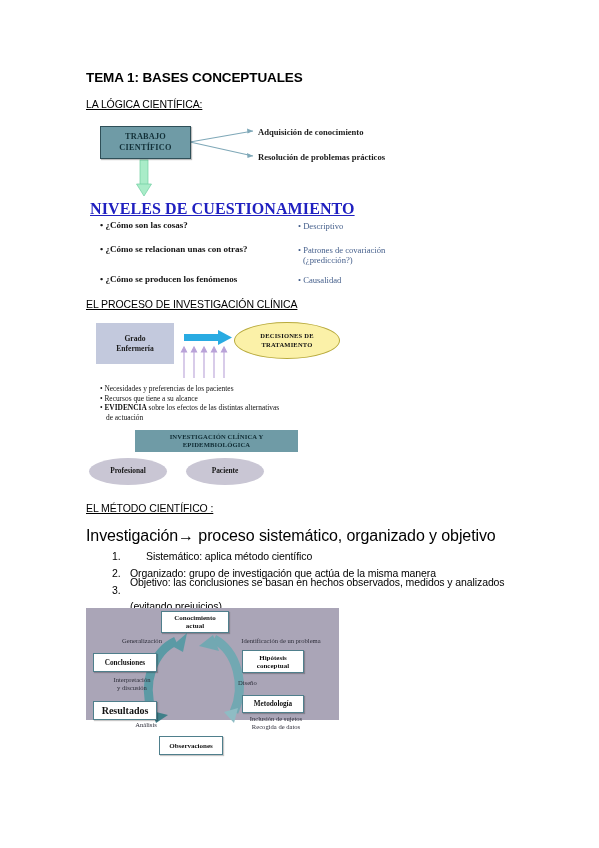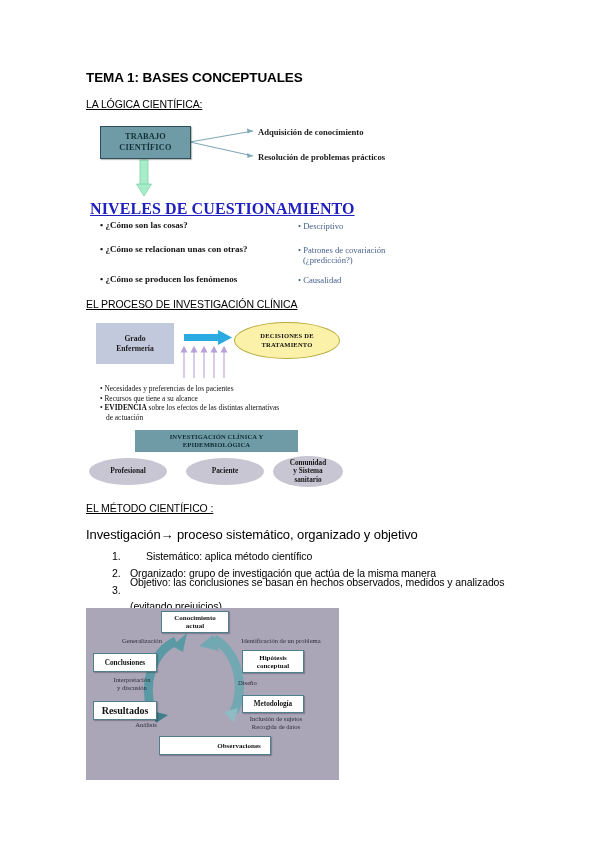--- a/index.html
+++ b/index.html
@@ -37,21 +37,21 @@
     left: 86px;
     font-size: 10.5px;
     font-weight: normal;
     text-decoration: underline;
     letter-spacing: -0.1px;
     white-space: nowrap;
   }
   .body-line {
     position: absolute;
     left: 86px;
-    font-size: 13px;
+    font-size: 16px;
     letter-spacing: -0.1px;
     white-space: nowrap;
   }
   .num-item {
     position: absolute;
     font-size: 10.5px;
     letter-spacing: -0.1px;
     white-space: nowrap;
   }
   .num-marker {
@@ -216,21 +216,21 @@
     text-align: center;
   }
   #role-1 { left: 3px;   width: 78px; }
   #role-2 { left: 100px; width: 78px; }
   #role-3 { left: 187px; width: 70px; height: 31px; top: 138px; font-size: 7.2px; }
 
   
   #fig-ciclo {
     position: absolute;
     left: 86px; top: 608px;
-    width: 253px; height: 172px;
+    width: 253px; height: 112px;
     background: #aaa5b7;
   }
   .cy-box {
     position: absolute;
     background: #ffffff;
     border: 1px solid #4f7f8c;
     font-family: "Liberation Serif", serif;
     font-weight: bold;
     color: #111;
     display: flex;
@@ -245,21 +245,21 @@
     font-family: "Liberation Serif", serif;
     font-size: 6.6px;
     line-height: 8px;
     color: #2e2e3a;
     text-align: center;
     white-space: nowrap;
   }
   #cy-conocimiento { left: 75px; top: 3px;   width: 66px; height: 20px; font-size: 7px; line-height: 8px; }
   #cy-hipotesis    { left: 156px; top: 42px; width: 60px; height: 21px; font-size: 7px; line-height: 8px; }
   #cy-metodologia  { left: 156px; top: 87px; width: 60px; height: 16px; font-size: 7.2px; }
-  #cy-observaciones{ left: 73px; top: 128px; width: 62px; height: 17px; font-size: 7px; padding-left: 48px; }
+  #cy-observaciones{ left: 73px; top: 128px; width: 62px; height: 17px; font-size: 7px; }
   #cy-conclusiones { left: 7px;  top: 45px;  width: 62px; height: 17px; font-size: 7.2px; }
   #cy-resultados   { left: 7px;  top: 93px;  width: 62px; height: 17px; font-size: 10px; }
 
   #cyl-generalizacion { left: 18px;  top: 29px;  width: 76px; }
   #cyl-interpretacion { left: 10px;  top: 68px;  width: 72px; }
   #cyl-analisis       { left: 32px;  top: 113px; width: 56px; }
   #cyl-identificacion { left: 139px; top: 29px;  width: 112px; }
   #cyl-diseno         { left: 152px; top: 71px;  width: 40px; text-align: left; }
   #cyl-inclusion      { left: 140px; top: 107px; width: 100px; }
 </style>
@@ -366,25 +366,20 @@
       <span>INVESTIGACIÓN CLÍNICA Y</span>
       <span>EPIDEMBIOLÓGICA</span>
     </div>
 
     <div class="role-ellipse" id="role-2">
       <span>Paciente</span>
     </div>
     <div class="role-ellipse" id="role-1">
       <span>Profesional</span>
     </div>
-    <div class="role-ellipse" id="role-3">
-      <span>Comunidad</span>
-      <span>y Sistema</span>
-      <span>sanitario</span>
-    </div>
   </div>
 
   <div class="section-head" style="top:502px;">EL MÉTODO CIENTÍFICO :</div>
   <div class="body-line" style="top:527px;">Investigación→ proceso sistemático, organizado y objetivo</div>
 
   <div class="num-marker" style="left:112px; top:550px;">1.</div>
   <div class="num-item" style="left:130px; top:550px;margin-left:16px;">Sistemático: aplica método científico</div>
 
   <div class="num-marker" style="left:112px; top:567px;">2.</div>
   <div class="num-item" style="left:130px; top:567px;">Organizado: grupo de investigación que actúa de la misma manera</div>

